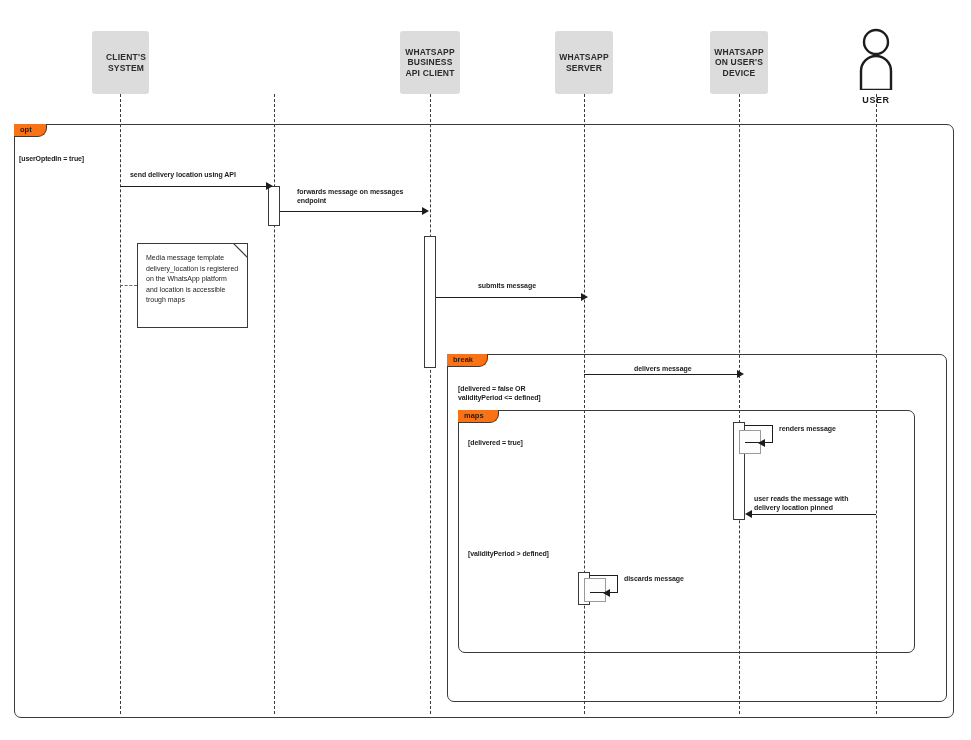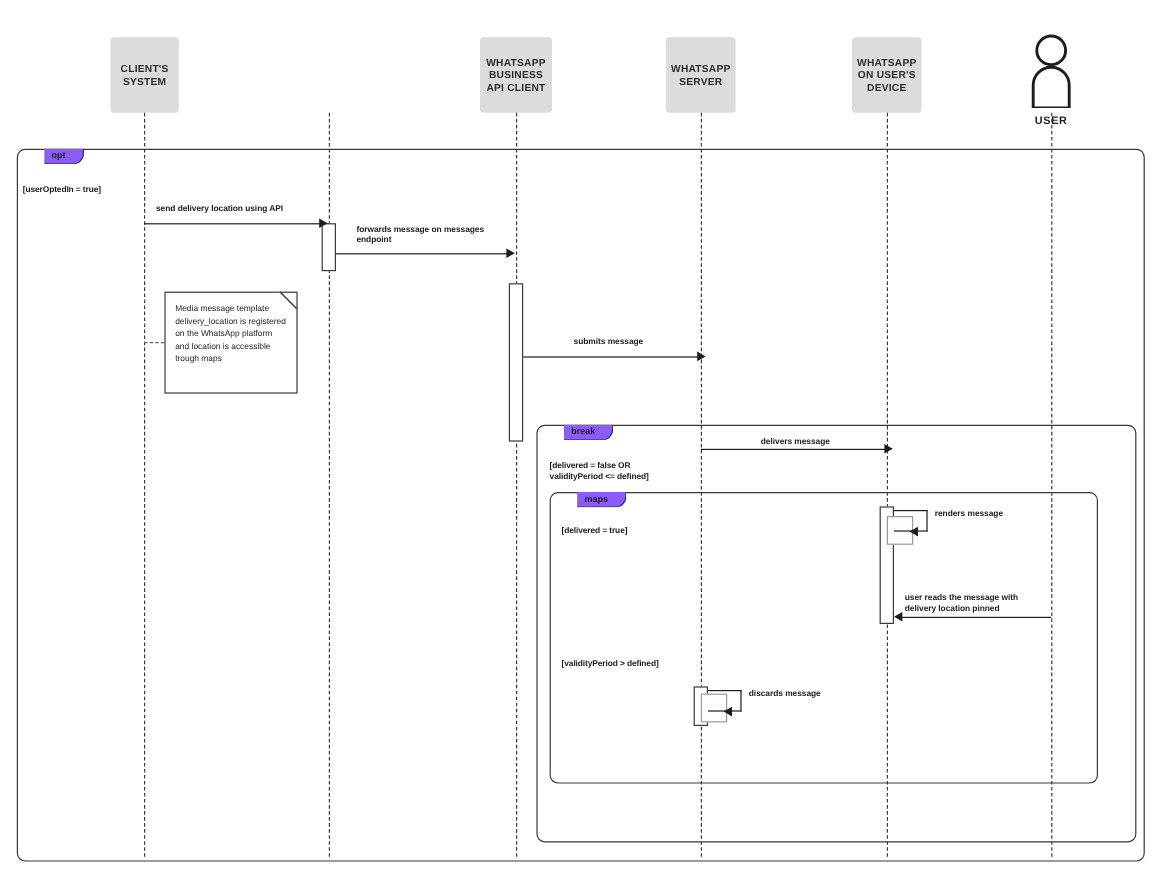--- a/index.html
+++ b/index.html
@@ -39,25 +39,24 @@
 
   
   .frag{
     position:absolute;border:1.3px solid #3a3a3a;border-radius:7px;
     box-sizing:border-box;background:transparent;
   }
   .frag-tag{
     position:absolute;border:1.3px solid #3a3a3a;
     border-top:none;border-left:none;
     border-bottom-right-radius:9px;
-    box-sizing:border-box;background:#8b5cf6;
+    box-sizing:border-box;background:#f97316;
     font-size:7.5px;font-weight:bold;color:#1d1d1d;
     padding:2px 14px 2px 6px;line-height:1.1;
     white-space:nowrap;
-    margin-left:23px;
   }
   .guard{
     position:absolute;font-size:7px;font-weight:bold;color:#1d1d1d;
     line-height:1.3;white-space:pre-line;letter-spacing:-.1px;
   }
 
   
   .msg-line{position:absolute;height:0;border-top:1.3px solid #1d1d1d;}
   .arrow-r,.arrow-l{position:absolute;width:0;height:0;}
   .arrow-r{
@@ -82,21 +81,21 @@
     position:absolute;background:#ffffff;border:1.2px solid #3a3a3a;
     box-sizing:border-box;font-size:7px;line-height:1.5;color:#1d1d1d;
     padding:9px 8px 6px 8px;font-weight:normal;
   }
 </style>
 </head>
 <body>
 
 <div id="stage">
 
-  <div class="head" style="left:92px;top:31px;width:57px;height:63px;">
+  <div class="head" style="left:92px;top:31px;width:57px;height:63px;justify-content:flex-end;">
     <span>CLIENT'S
 SYSTEM</span>
   </div>
 
 
   <div class="head" style="left:400px;top:31px;width:60px;height:63px;">
     <span>WHATSAPP
 BUSINESS
 API CLIENT</span>
   </div>

